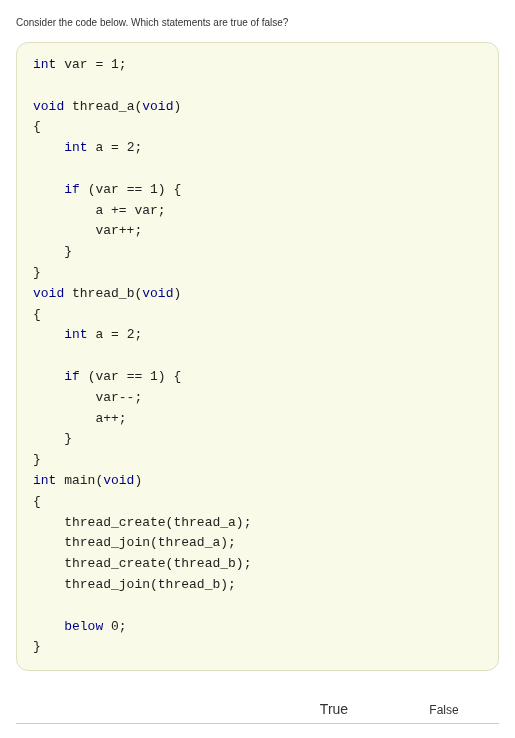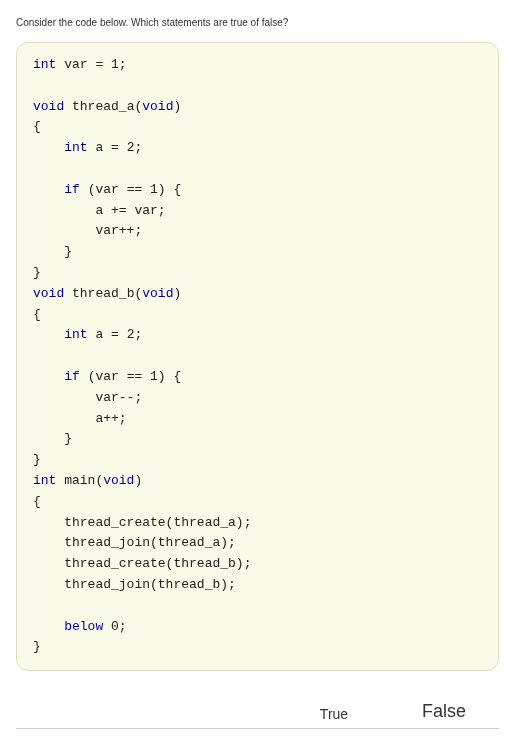--- a/index.html
+++ b/index.html
@@ -58,21 +58,21 @@
     .col-true {
       width: 110px;
       text-align: center;
       font-size: 14px;
       color: #333;
     }
 
     .col-false {
       width: 110px;
       text-align: center;
-      font-size: 18px;
+      font-size: 12px;
       color: #333;
     }
 
     .table-row {
       display: flex;
       align-items: center;
       padding: 12px 0;
       border-bottom: 1px solid #e0e0e0;
     }
   </style>

